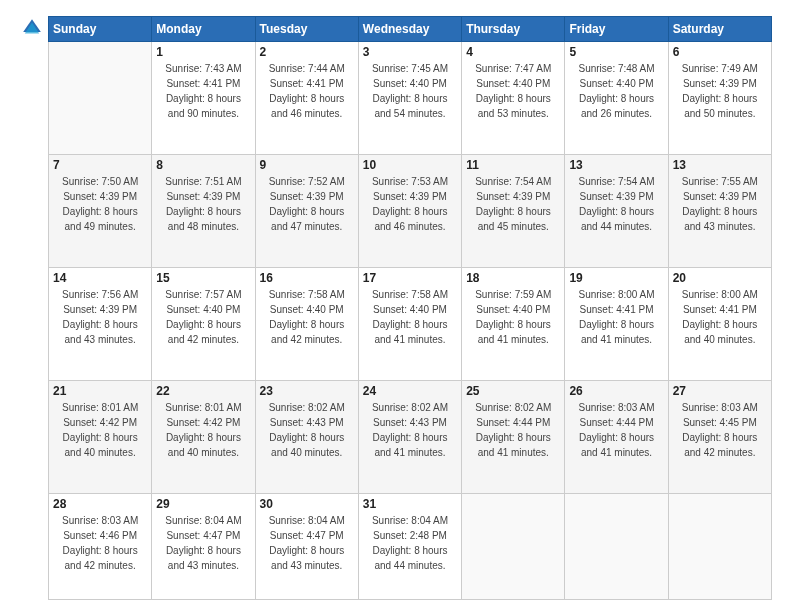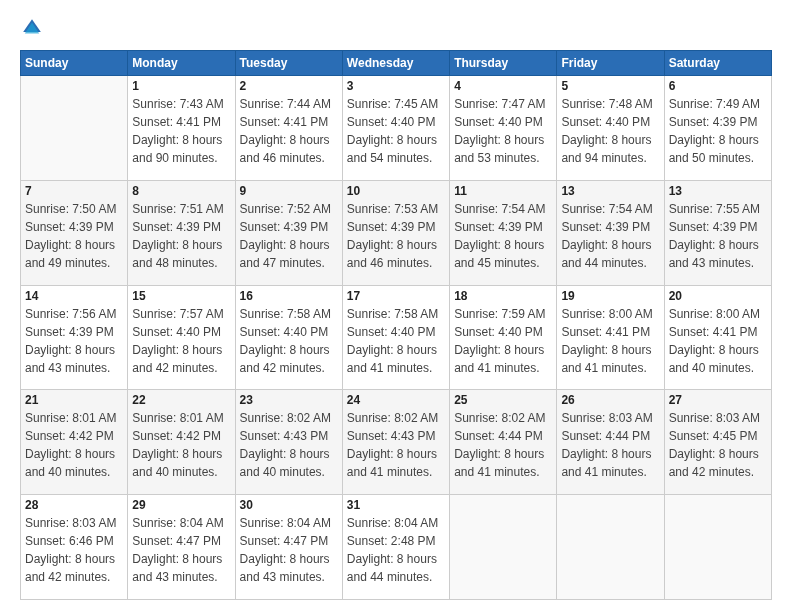--- a/index.html
+++ b/index.html
@@ -8,21 +8,21 @@
       background: #fff;
       width: 792px;
       height: 612px;
       overflow: hidden;
     }
     .page {
       width: 792px;
       height: 612px;
       padding: 16px 20px 12px 20px;
       display: flex;
-      flex-direction: column;
+      flex-direction: row;
     }
     .header {
       display: flex;
       justify-content: space-between;
       align-items: flex-start;
       margin-bottom: 10px;
     }
     .logo {
       display: flex;
       align-items: center;
@@ -85,23 +85,24 @@
       margin-left: 36px;
     }
     .day-number {
       font-size: 12px;
       font-weight: bold;
       color: #222;
       display: block;
       margin-bottom: 2px;
     }
     .day-info {
-      font-size: 12px;
+      font-size: 10px;
       color: #444;
       line-height: 1.5;
+      text-align: center;
     }
     .row-shaded td {
       background: #f5f5f5;
     }
   </style>
 </head>
 <body>
 
 <div class="page">
   <div class="header">
@@ -147,21 +148,21 @@
           <td>
             <span class="day-number">3</span>
             <div class="day-info"><span>Sunrise: 7:45 AM</span><br><span>Sunset: 4:40 PM</span><br><span>Daylight: 8 hours</span><br><span> and 54 minutes.</span></div>
           </td>
           <td>
             <span class="day-number">4</span>
             <div class="day-info"><span>Sunrise: 7:47 AM</span><br><span>Sunset: 4:40 PM</span><br><span>Daylight: 8 hours</span><br><span> and 53 minutes.</span></div>
           </td>
           <td>
             <span class="day-number">5</span>
-            <div class="day-info"><span>Sunrise: 7:48 AM</span><br><span>Sunset: 4:40 PM</span><br><span>Daylight: 8 hours</span><br><span> and 94 minutes.</span></div>
+            <div class="day-info"><span>Sunrise: 7:48 AM</span><br><span>Sunset: 4:40 PM</span><br><span>Daylight: 8 hours</span><br><span> and 26 minutes.</span></div>
           </td>
           <td>
             <span class="day-number">6</span>
             <div class="day-info"><span>Sunrise: 7:49 AM</span><br><span>Sunset: 4:39 PM</span><br><span>Daylight: 8 hours</span><br><span> and 50 minutes.</span></div>
           </td>
         </tr>
         <tr class="row-shaded">
           <td>
             <span class="day-number">7</span>
             <div class="day-info"><span>Sunrise: 7:50 AM</span><br><span>Sunset: 4:39 PM</span><br><span>Daylight: 8 hours</span><br><span> and 49 minutes.</span></div>
@@ -247,21 +248,21 @@
             <div class="day-info"><span>Sunrise: 8:03 AM</span><br><span>Sunset: 4:44 PM</span><br><span>Daylight: 8 hours</span><br><span> and 41 minutes.</span></div>
           </td>
           <td>
             <span class="day-number">27</span>
             <div class="day-info"><span>Sunrise: 8:03 AM</span><br><span>Sunset: 4:45 PM</span><br><span>Daylight: 8 hours</span><br><span> and 42 minutes.</span></div>
           </td>
         </tr>
         <tr>
           <td>
             <span class="day-number">28</span>
-            <div class="day-info"><span>Sunrise: 8:03 AM</span><br><span>Sunset: 6:46 PM</span><br><span>Daylight: 8 hours</span><br><span> and 42 minutes.</span></div>
+            <div class="day-info"><span>Sunrise: 8:03 AM</span><br><span>Sunset: 4:46 PM</span><br><span>Daylight: 8 hours</span><br><span> and 42 minutes.</span></div>
           </td>
           <td>
             <span class="day-number">29</span>
             <div class="day-info"><span>Sunrise: 8:04 AM</span><br><span>Sunset: 4:47 PM</span><br><span>Daylight: 8 hours</span><br><span> and 43 minutes.</span></div>
           </td>
           <td>
             <span class="day-number">30</span>
             <div class="day-info"><span>Sunrise: 8:04 AM</span><br><span>Sunset: 4:47 PM</span><br><span>Daylight: 8 hours</span><br><span> and 43 minutes.</span></div>
           </td>
           <td>

